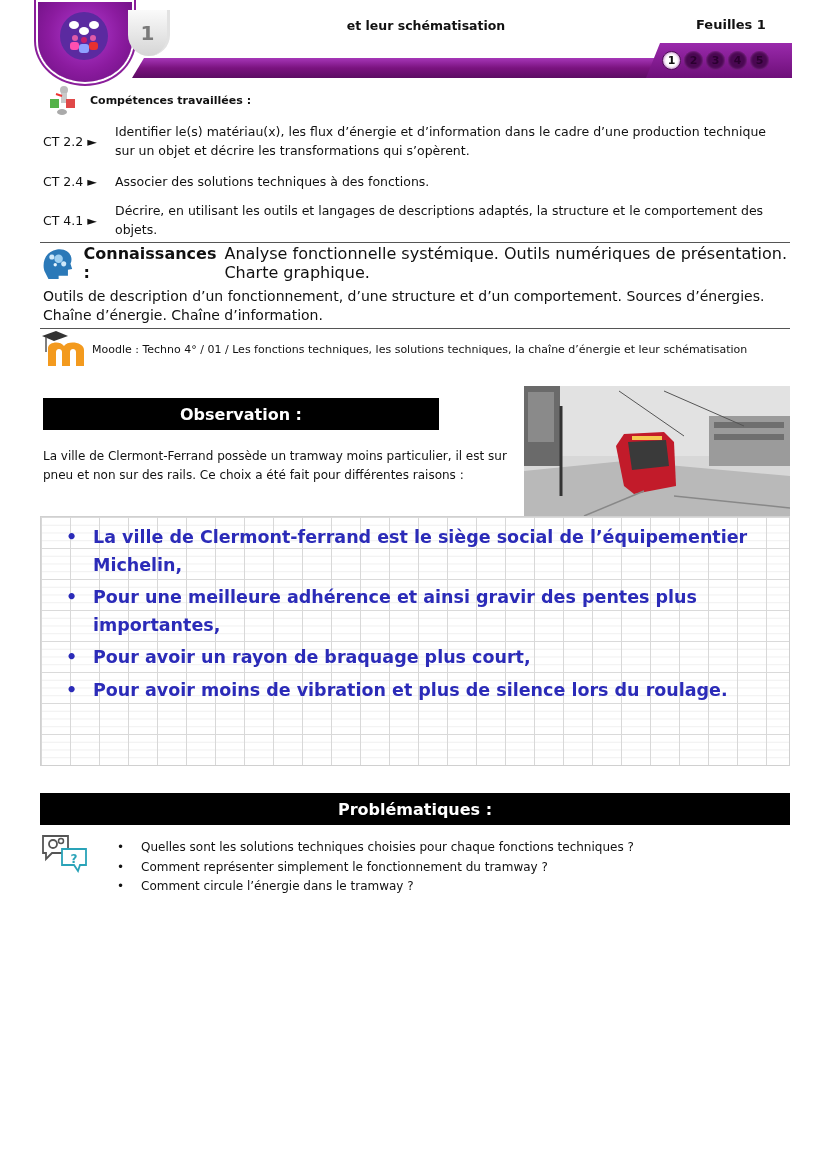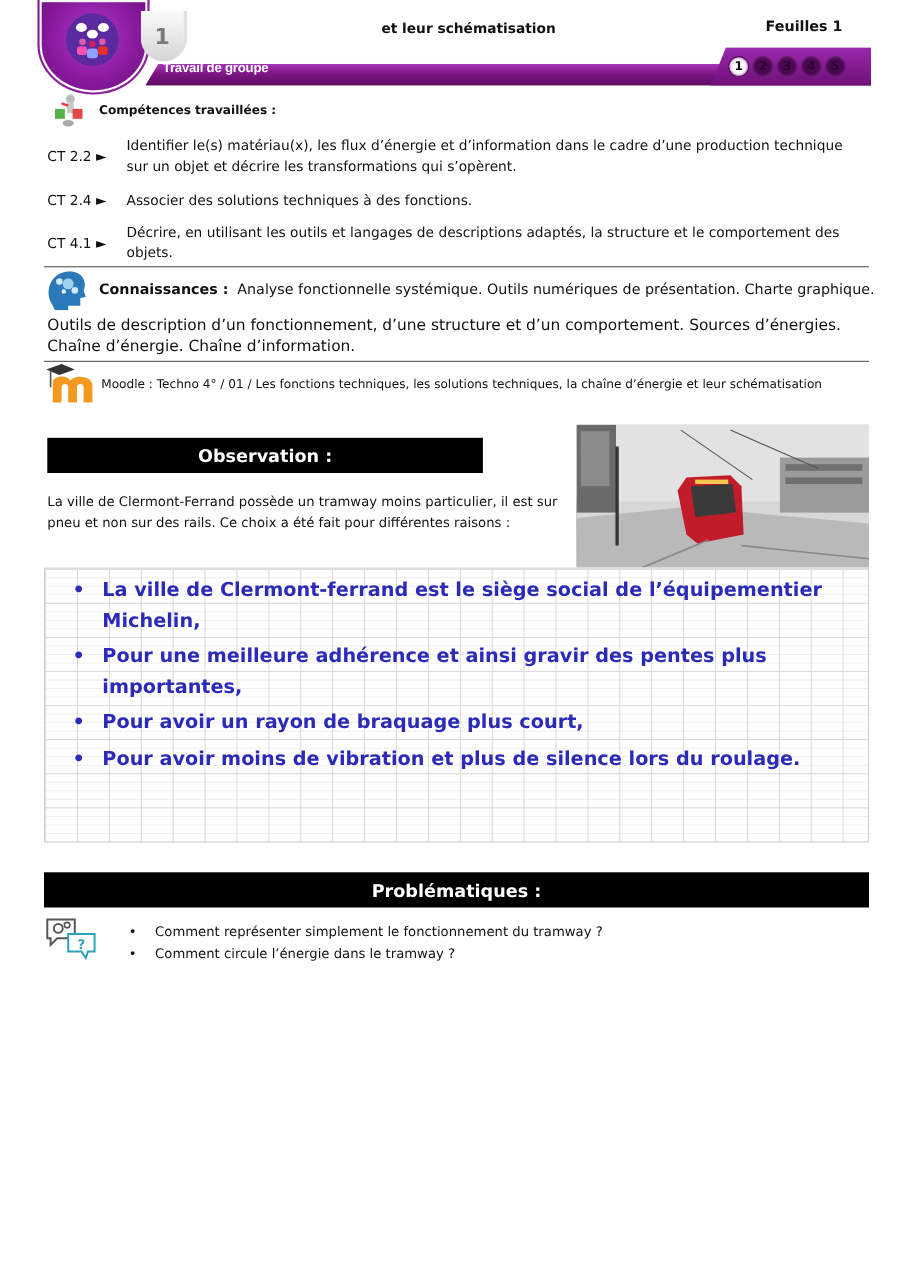--- a/index.html
+++ b/index.html
@@ -35,41 +35,41 @@
       position: absolute; left: 96px; top: 50px; width: 660px; height: 20px;
       background: linear-gradient(#a637b8 0%, #7a137f 50%, #5c0d63 100%);
       clip-path: polygon(12px 0, 100% 0, 100% 100%, 0 100%);
     }
     .band-right {
       position: absolute; left: 610px; top: 35px; width: 146px; height: 35px;
       background: linear-gradient(#9a2aac 0%, #6e0f79 100%);
       clip-path: polygon(14px 0, 100% 0, 100% 100%, 0 100%);
     }
     .band-label {
-      position: absolute; left: 112px; top: 46px; color: #fff; font-weight: bold;
+      position: absolute; left: 112px; top: 68px; color: #fff; font-weight: bold;
       font-size: 12px; letter-spacing: -0.2px; font-family: "Liberation Sans", sans-serif;
     }
     .pages { position: absolute; left: 626px; top: 43px; display: flex; gap: 3px; }
     .page-dot {
       width: 19px; height: 19px; border-radius: 50%; font-size: 11px; font-weight: bold;
       display: flex; align-items: center; justify-content: center;
       background: #4a0852; color: #2b0030; box-shadow: inset 0 0 3px #9d3aa8;
     }
     .page-dot.active { background: #fff; color: #111; border: 1px solid #4a0852; }
 
     
     .comp-head { position: absolute; left: 46px; top: 84px; display: flex; align-items: center; gap: 10px; }
     .comp-icon { width: 34px; height: 32px; }
     .comp-title { font-weight: bold; font-size: 11px; }
     .ct-row { position: absolute; left: 43px; display: flex; align-items: center; font-size: 12.5px; line-height: 19px; }
     .ct-code { width: 72px; white-space: nowrap; }
     .ct-text { width: 660px; }
     .rule { position: absolute; left: 40px; width: 750px; height: 1px; background: #555; }
 
-    .know-head { position: absolute; left: 40px; top: 244px; display: flex; align-items: center; gap: 8px; font-size: 13px; }
+    .know-head { position: absolute; left: 40px; top: 244px; display: flex; align-items: center; gap: 8px; font-size: 16px; }
     .know-icon { width: 42px; height: 38px; }
     .know-label { font-weight: bold; }
     .know-text2 { position: absolute; left: 43px; top: 287px; width: 745px; font-size: 14px; line-height: 19px; }
 
     .moodle { position: absolute; left: 40px; top: 330px; display: flex; align-items: center; gap: 4px; font-size: 11px; }
     .moodle-icon { width: 48px; height: 38px; }
 
     
     .section-bar {
       position: absolute; background: #000; color: #fff; font-weight: bold; font-size: 16px;
@@ -231,15 +231,16 @@
 
 <svg class="prob-icon" viewBox="0 0 50 40">
   <path d="M3 3 H28 V20 H12 L6 26 V20 H3 Z" fill="#fff" stroke="#555" stroke-width="1.8"></path>
   <circle cx="13" cy="11" r="4" fill="none" stroke="#555" stroke-width="1.8"></circle>
   <circle cx="21" cy="8" r="2.5" fill="none" stroke="#555" stroke-width="1.5"></circle>
   <path d="M22 16 H46 V32 H40 L38 38 L34 32 H22 Z" fill="#fff" stroke="#2aa3b8" stroke-width="1.8"></path>
   <text x="34" y="30" font-size="12" font-weight="bold" fill="#2aa3b8" text-anchor="middle" font-family="DejaVu Sans, sans-serif">?</text>
 </svg>
 
 <ul class="prob-list">
+  <li>Quelles sont les solutions techniques choisies pour chaque fonctions techniques ?</li>
   <li>Comment représenter simplement le fonctionnement du tramway ?</li>
   <li>Comment circule l’énergie dans le tramway ?</li>
 </ul>
 
 </body></html>

